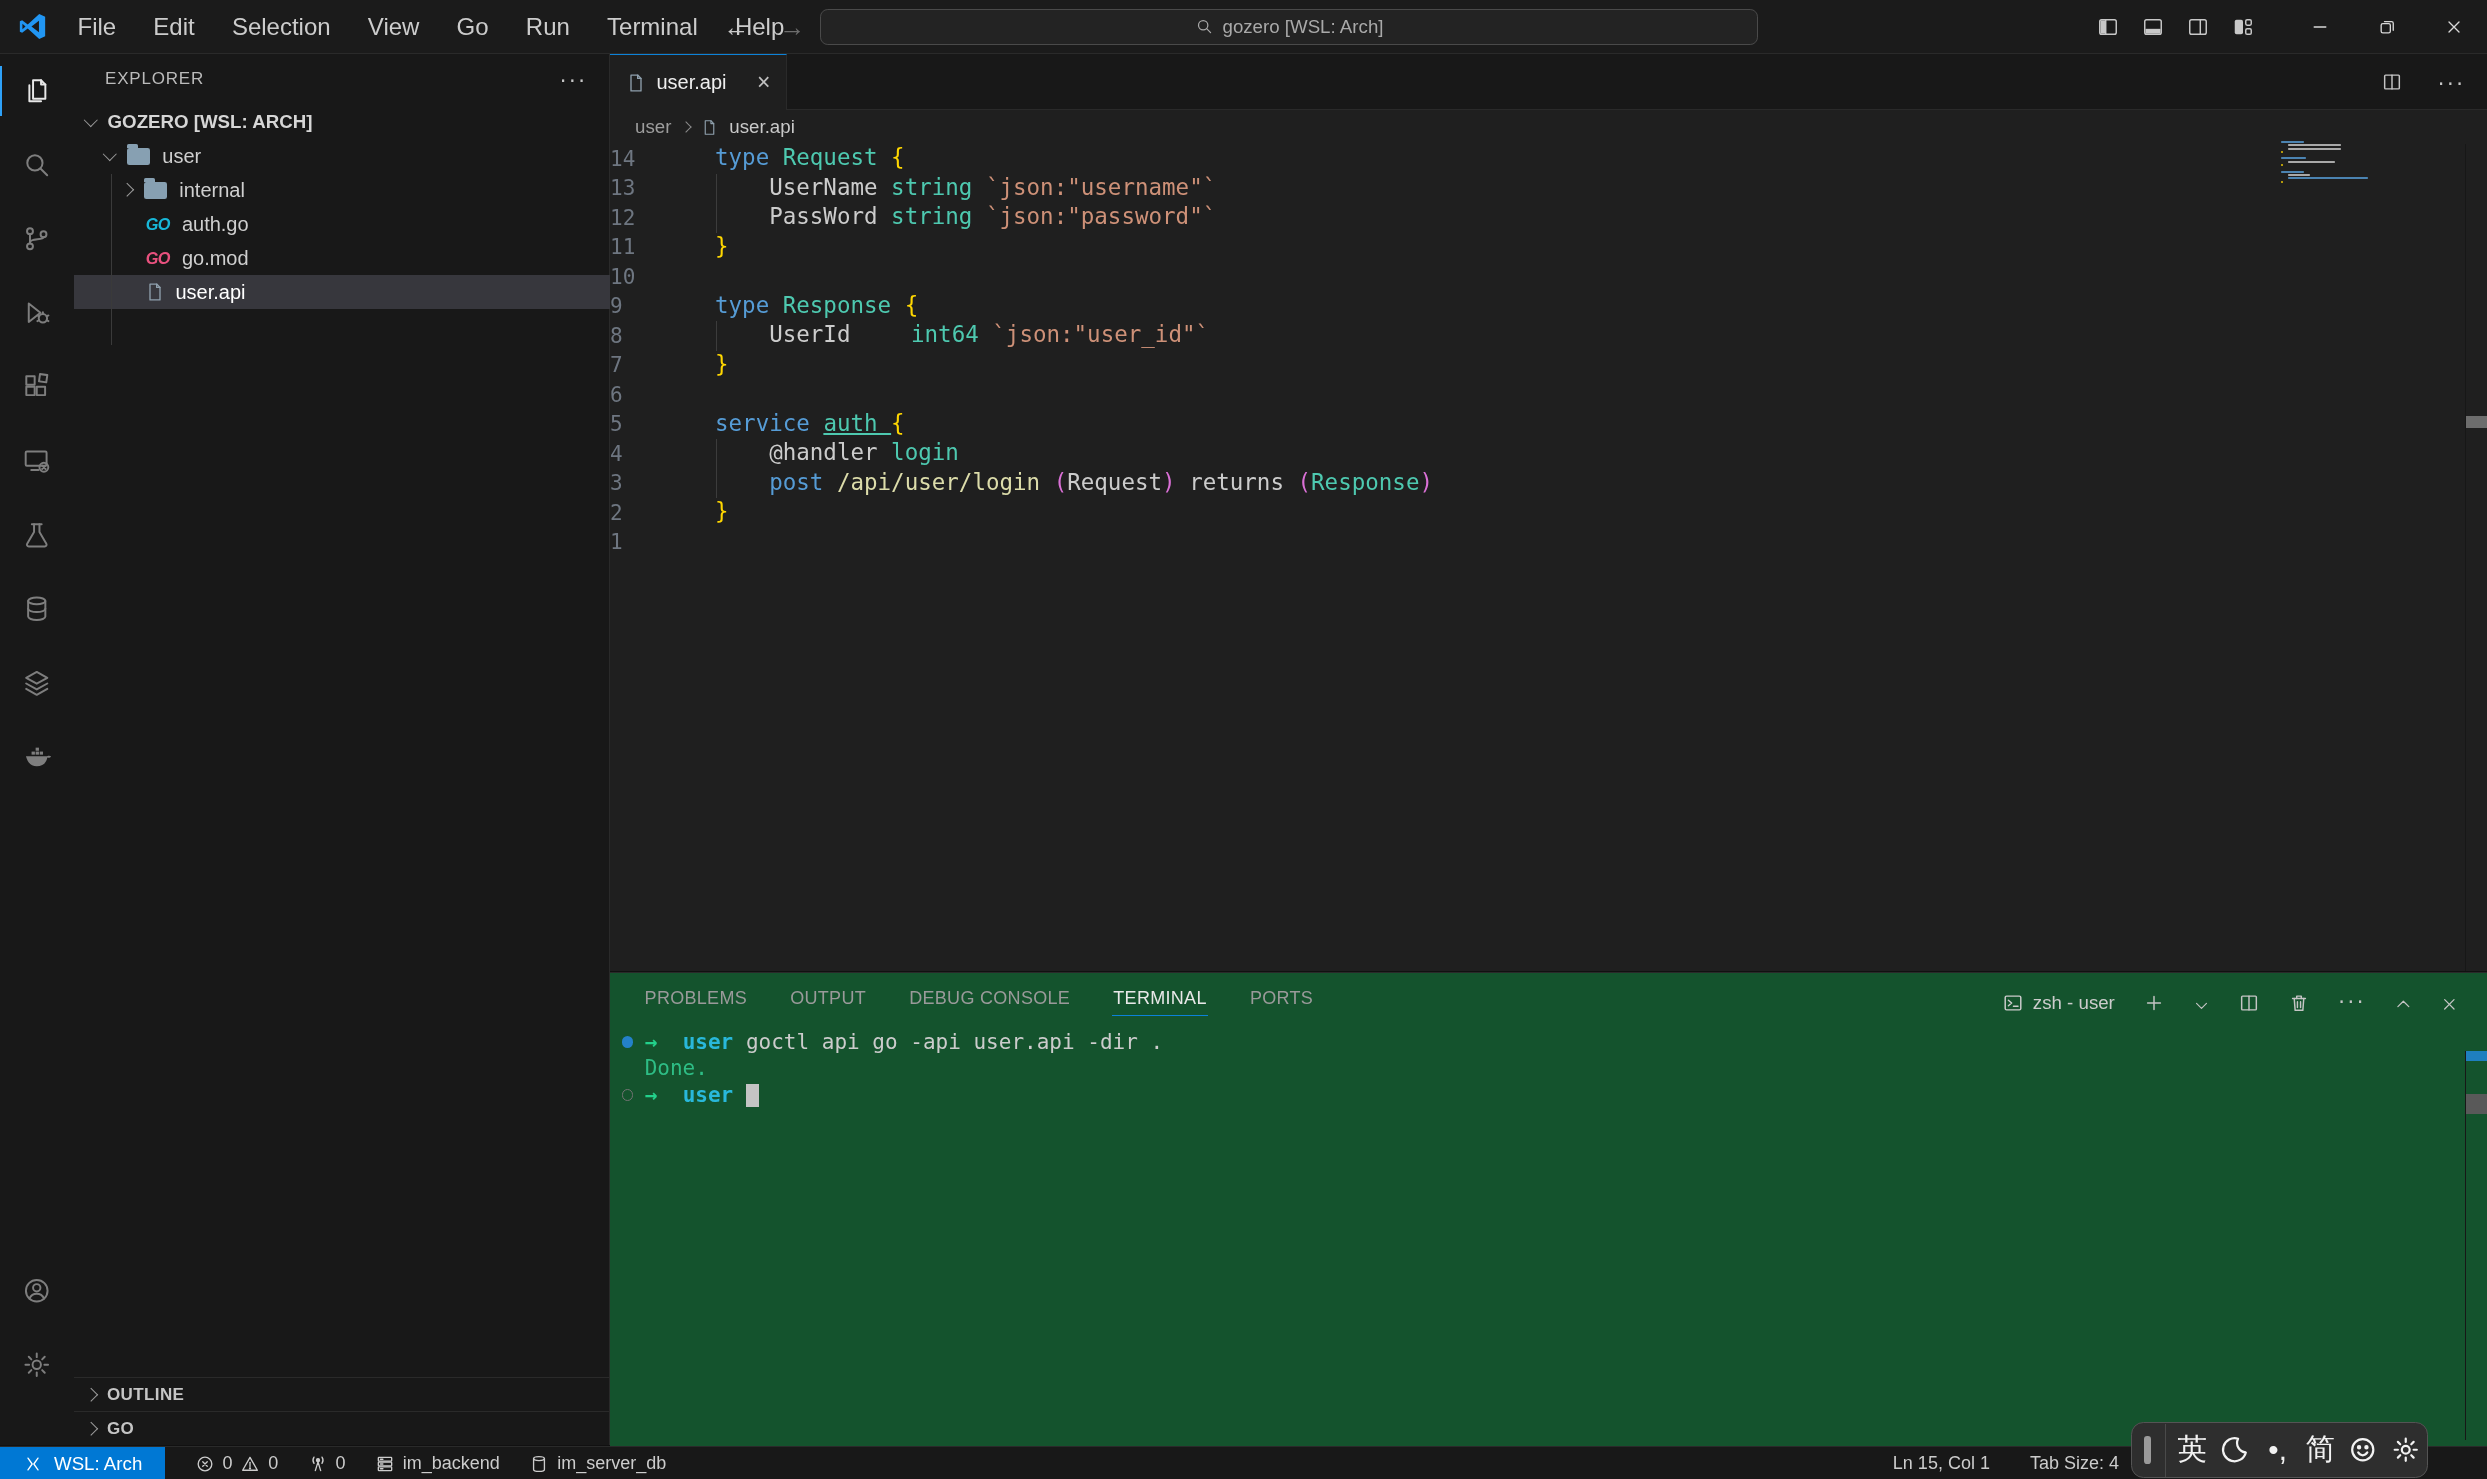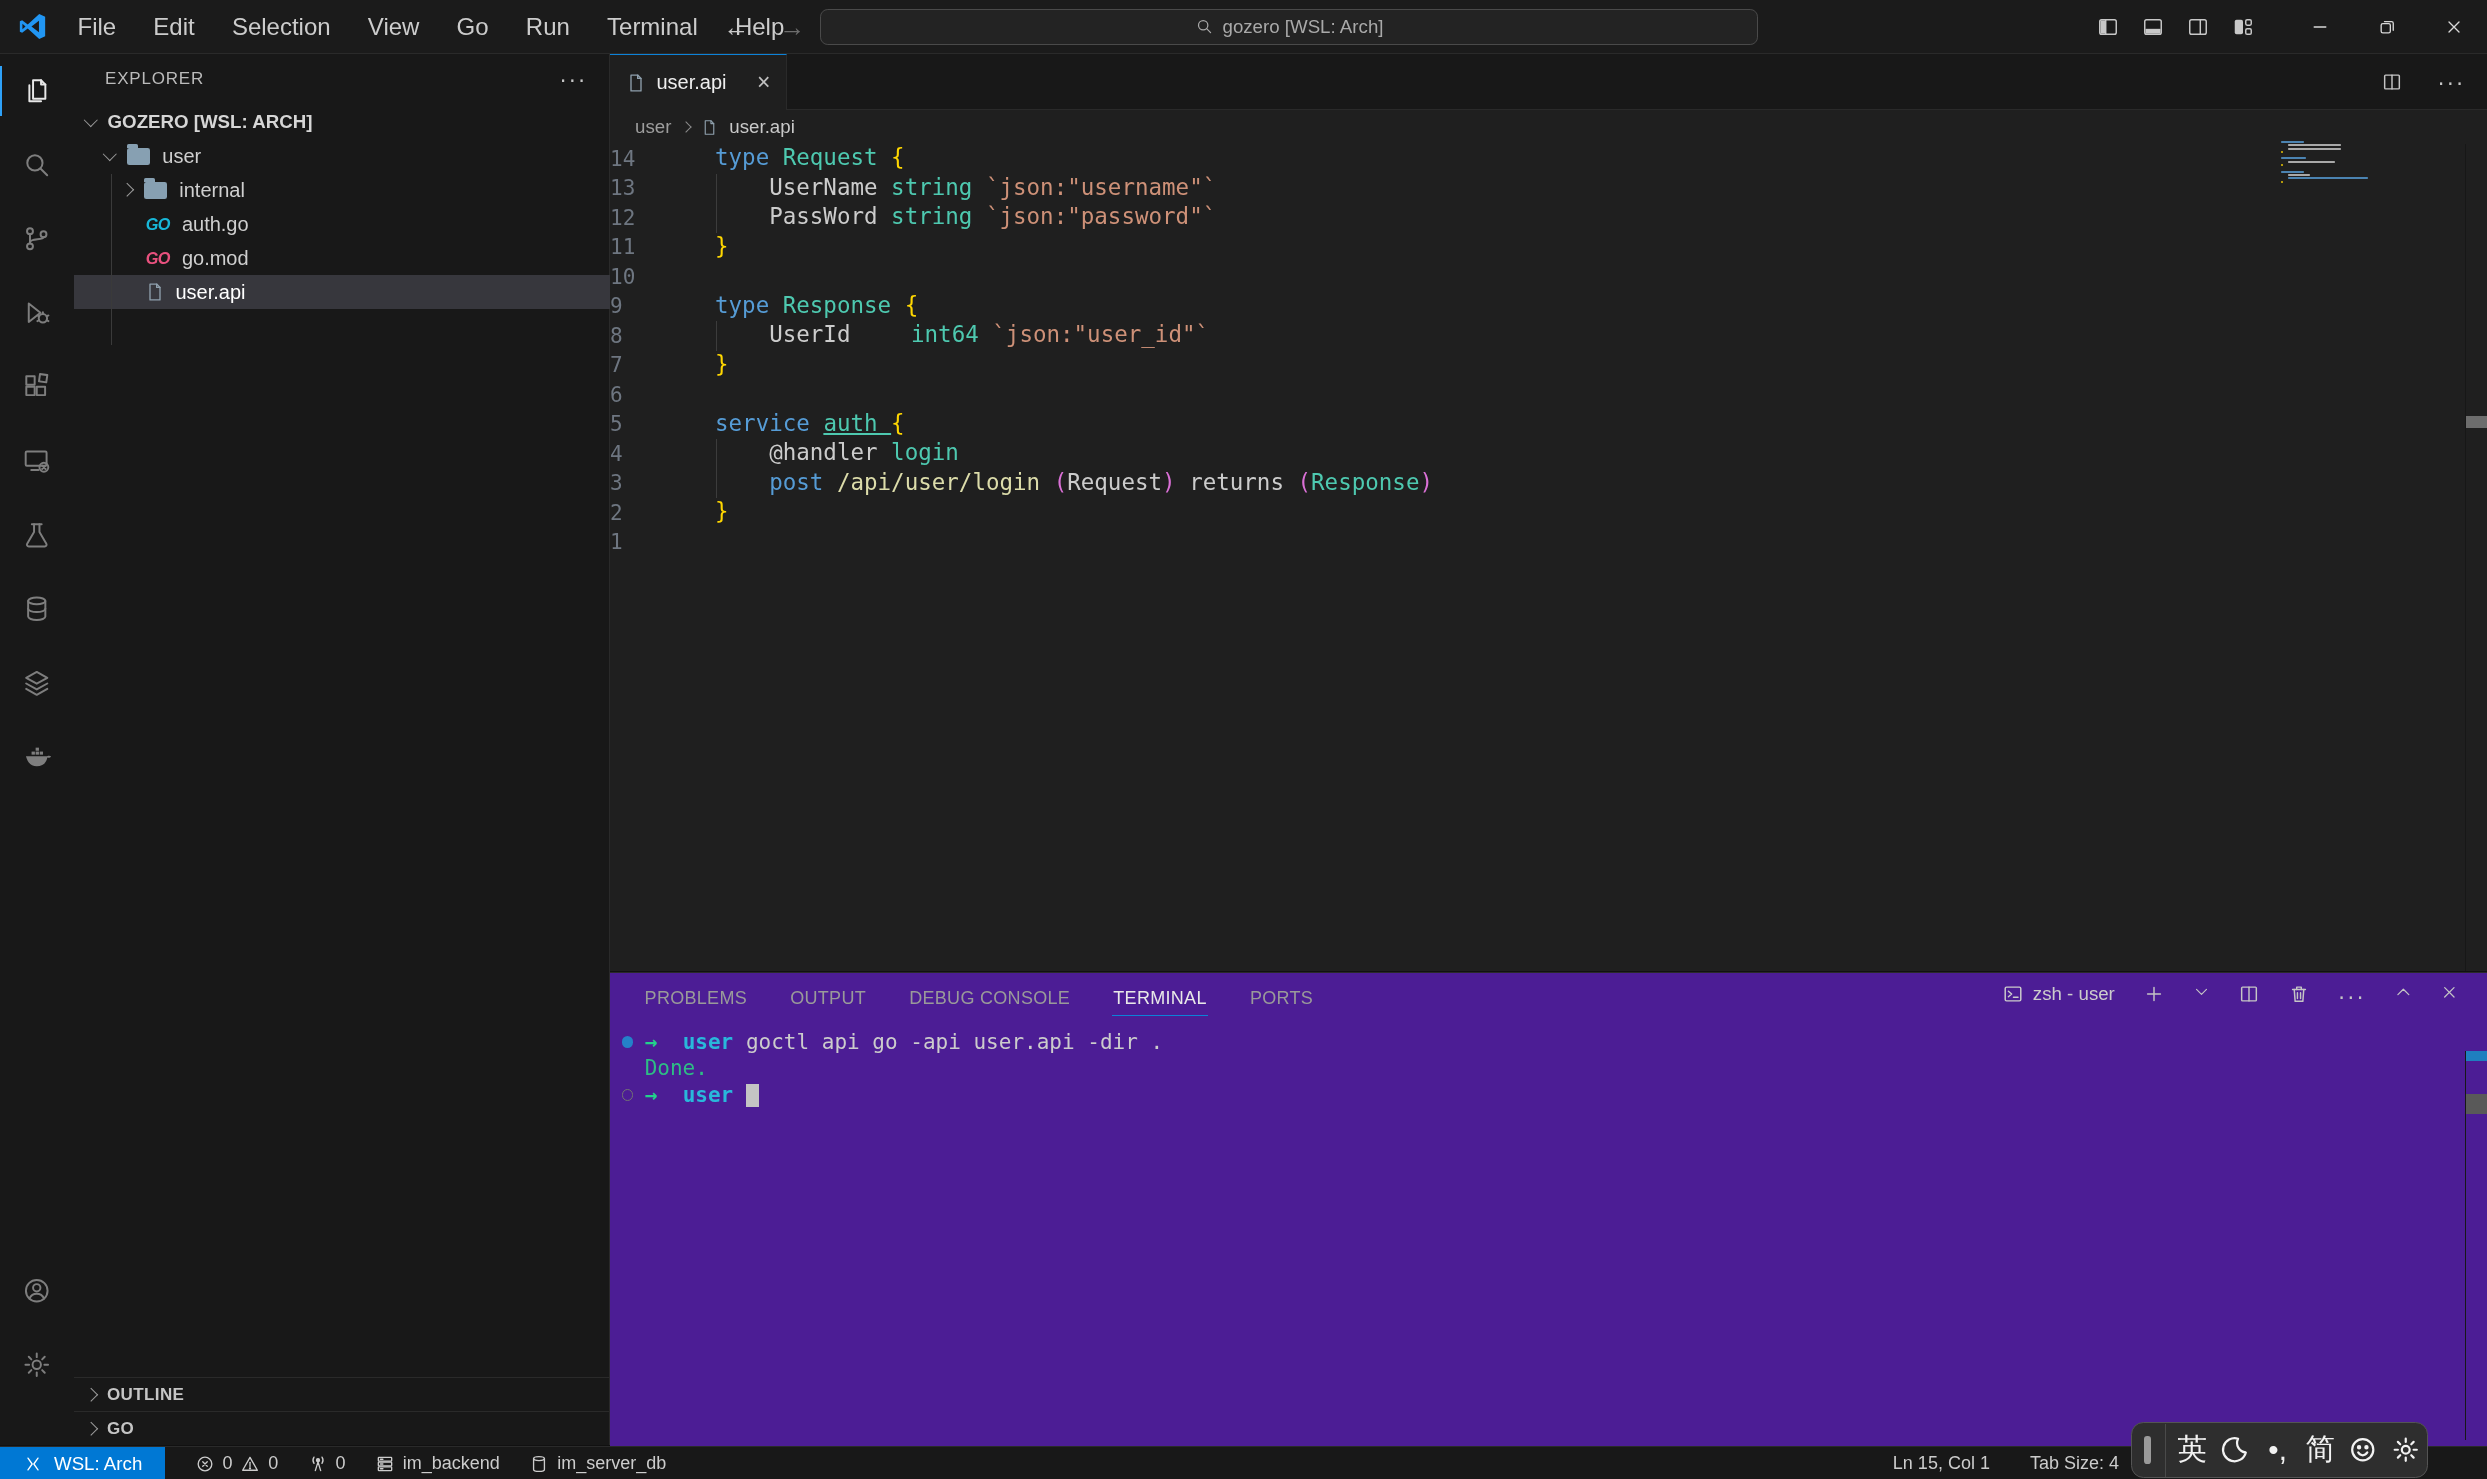--- a/index.html
+++ b/index.html
@@ -78,26 +78,26 @@
   .code-line .txt{position:relative;height:100%;display:flex;align-items:flex-start;padding-left:35px}
   .code-line.g .txt::before{content:"";position:absolute;left:36px;top:0;bottom:0;width:0.8px;background:#3c3c3c}
   .code-line.cur{border-top:0.8px solid #333333;border-bottom:0.8px solid #333333;width:1679px;box-sizing:border-box}
   .code-line.cur .ln{color:#c8c8c8}
   .minimap{position:absolute;left:1671px;top:87px;width:136px}
   .minimap div{border-radius:0.8px}
   .ov-ruler{position:absolute;left:1855px;top:90px;bottom:0;width:0.8px;background:#171717}
   .ov-cursor{position:absolute;left:1856px;top:362px;width:21px;height:12.4px;background:#6d6d6d}
 
   
-  .panel{position:absolute;left:610px;top:972px;width:1877px;height:474px;background:#4c1d95;
+  .panel{position:absolute;left:610px;top:972px;width:1877px;height:474px;background:#14532d;
          border-top:0.8px solid #2a2a2a;box-sizing:border-box}
   .panel-tabs{position:absolute;left:33px;top:0;height:47px;display:flex;gap:40px;align-items:center}
   .ptab{font-size:18px;letter-spacing:0.3px;color:#9a9a9a;padding:11px 1.6px 6.2px 1.6px;border-bottom:1.6px solid transparent}
   .ptab.active{color:#e8e8e8;border-bottom-color:#0c82d8}
-  .panel-actions{position:absolute;right:28px;top:10px;height:40px;display:flex;align-items:flex-start;gap:28px;color:#c5c5c5}
+  .panel-actions{position:absolute;right:28px;top:1px;height:40px;display:flex;align-items:flex-end;gap:28px;color:#c5c5c5}
   .term-label{display:flex;align-items:center;gap:9.3px;font-size:18.7px;color:#cccccc}
   .term{position:absolute;left:11.7px;top:56px;font-family:"DejaVu Sans Mono","Liberation Mono",monospace;
         font-size:21px;line-height:26.4px}
   .term-line{display:flex;align-items:center;white-space:pre}
   .deco{width:23px;flex:none;display:flex;align-items:center}
   .deco .dot{width:11.7px;height:11.7px;border-radius:50%;background:#2481c9}
   .deco .ring{width:9.3px;height:9.3px;border-radius:50%;border:1.6px solid #737373}
   .t-arrow{color:#23d18b;font-weight:bold}
   .t-dir{color:#29b8db;font-weight:bold}
   .t-cmd{color:#cccccc}

